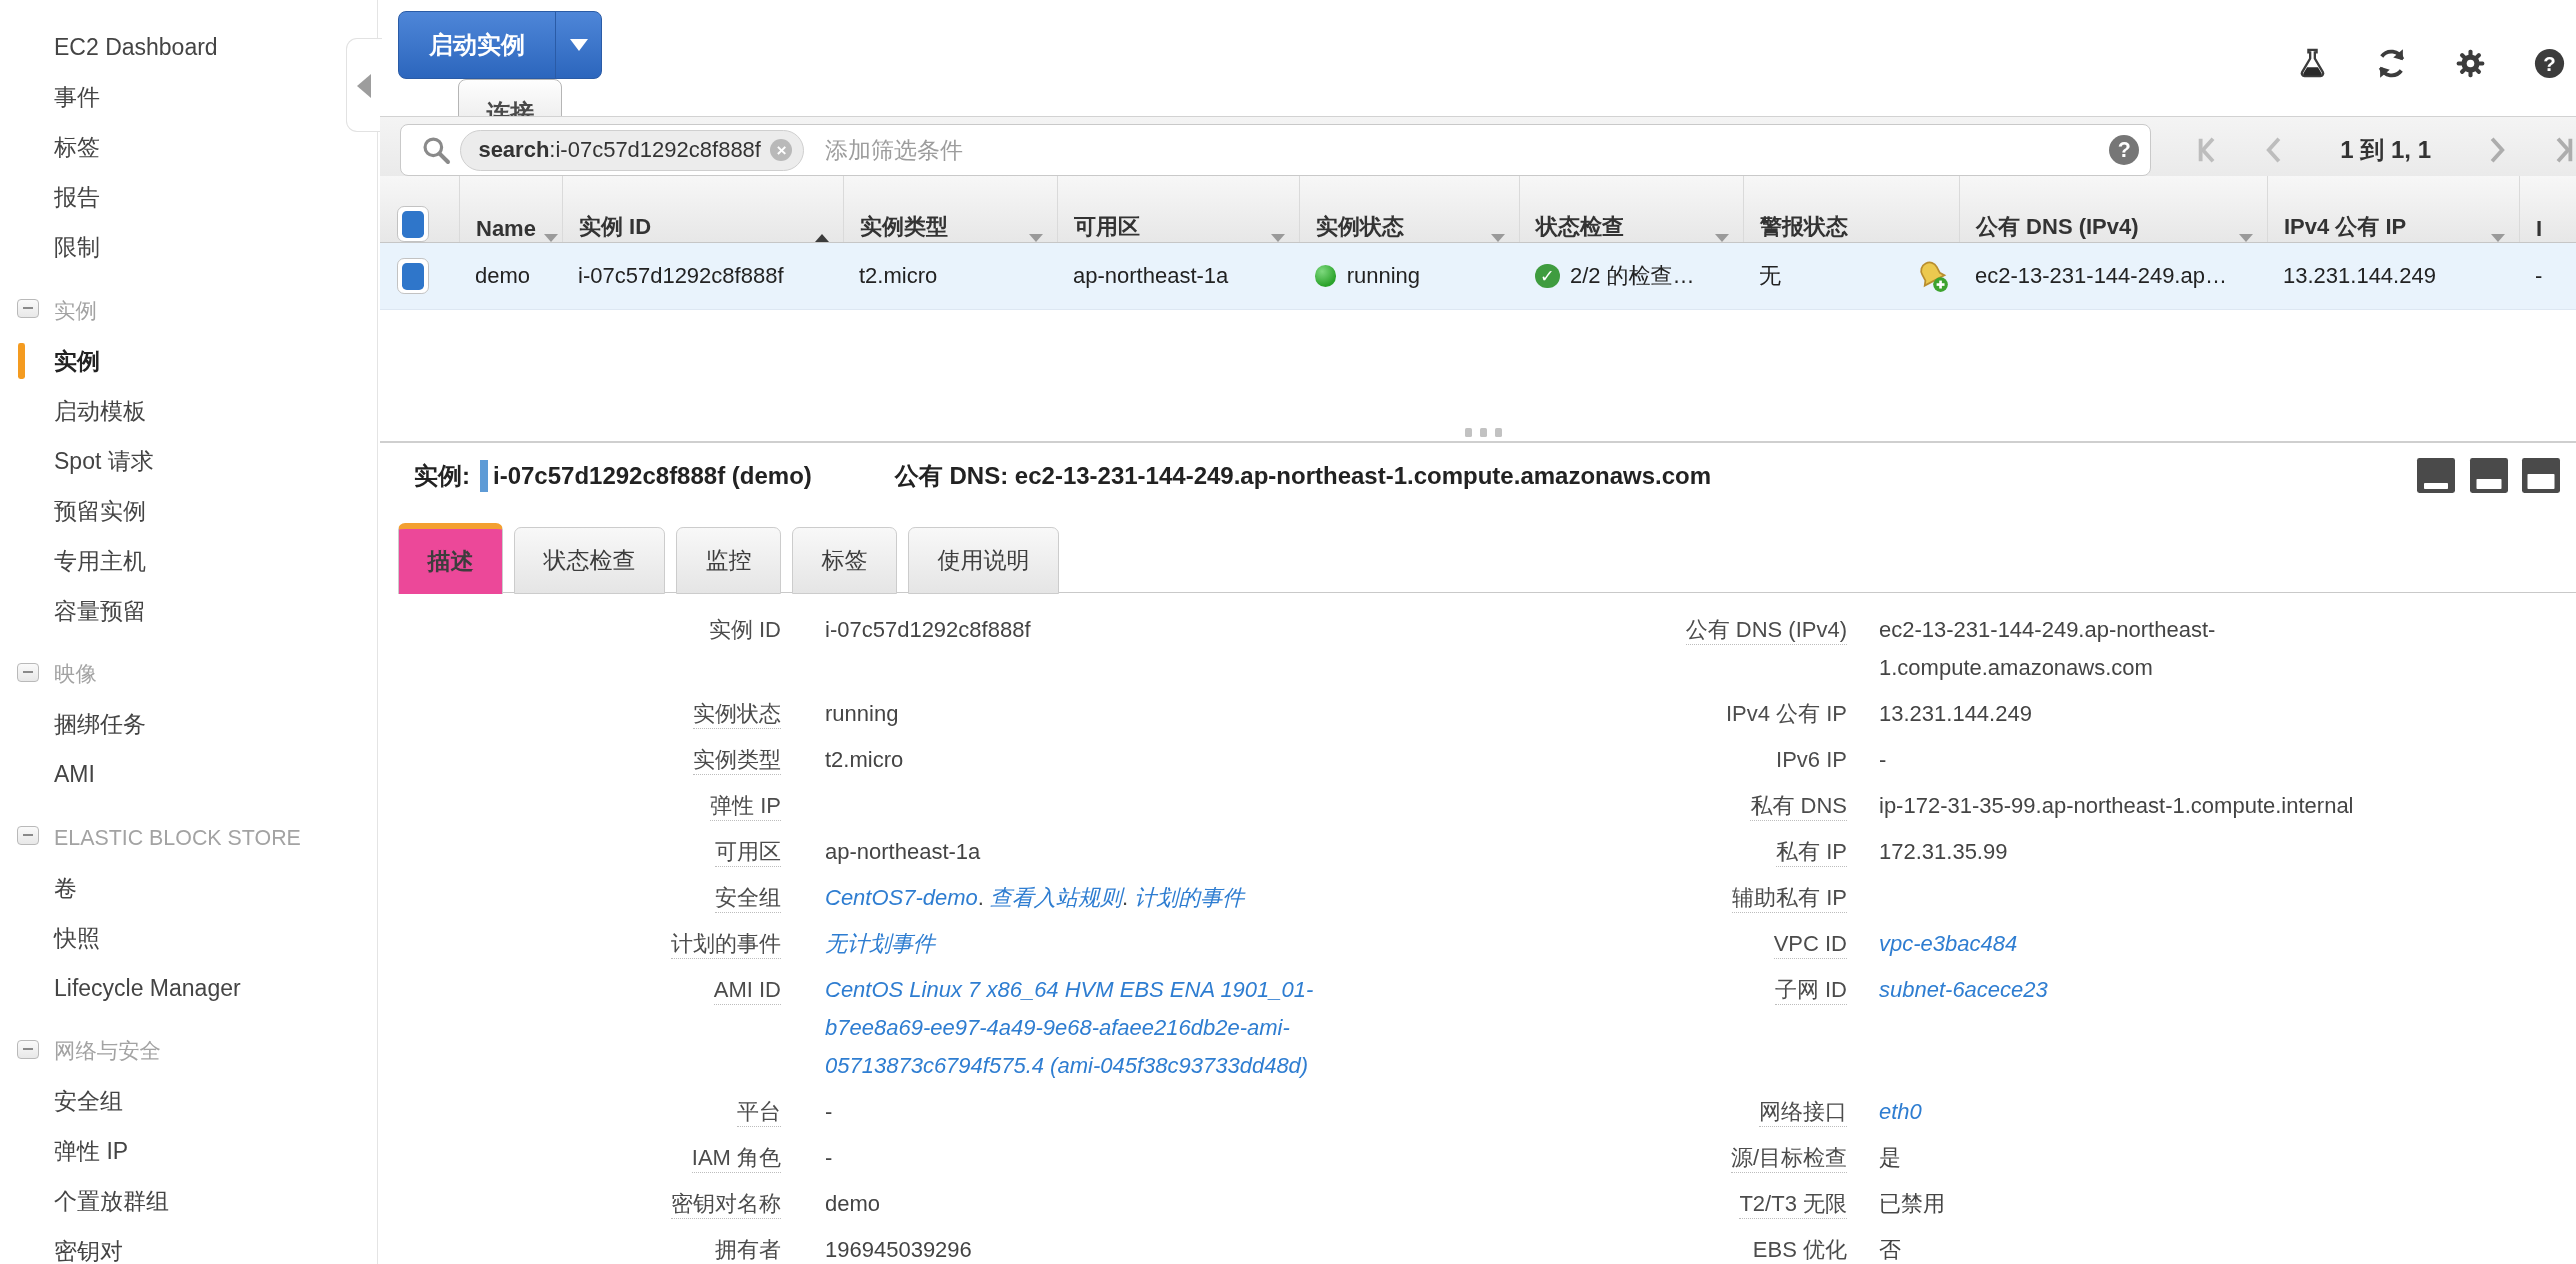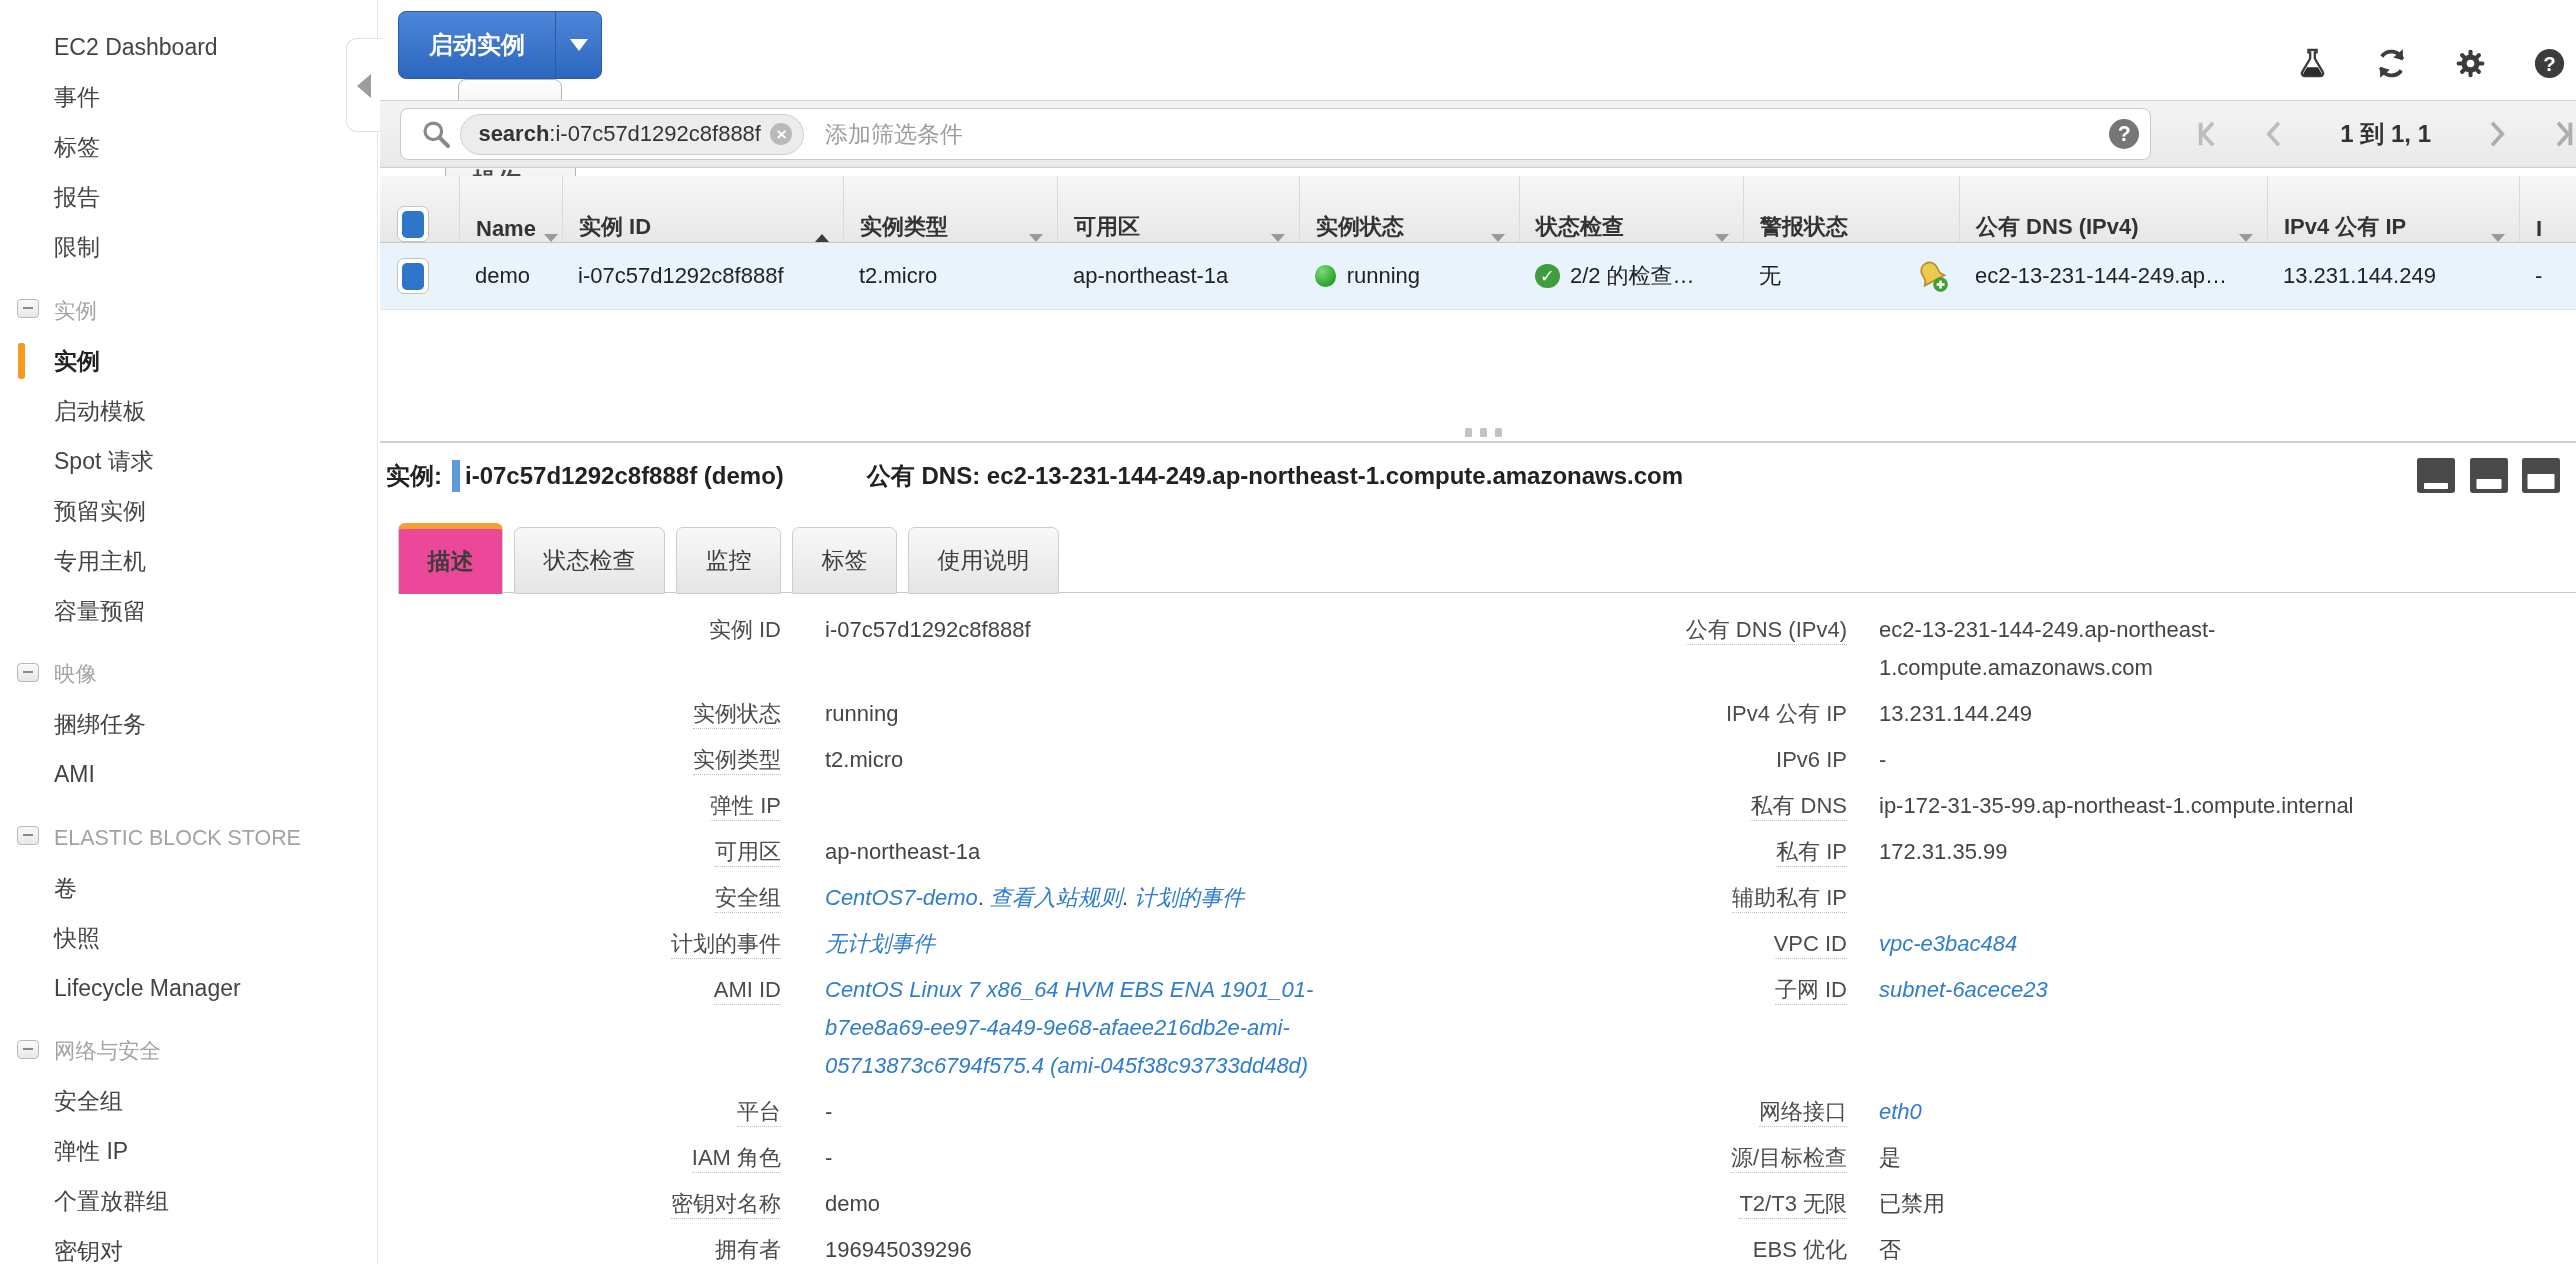--- a/index.html
+++ b/index.html
@@ -37,21 +37,21 @@
   .btn-primary .btn-caret-sec { width:46px; height:100%; border-left:1.6px solid #2a5ba6;
     display:flex; align-items:center; justify-content:center; }
   .caret-down-white { width:0; height:0; border-left:9.5px solid transparent; border-right:9.5px solid transparent; border-top:12px solid #fff; }
   .btn-gray { background:linear-gradient(#fefefe,#e3e3e3); border:1.6px solid #b5b5b5; color:#4a4a4a;
     padding:0 27px; margin-left:20.6px; }
   .caret-down-dark { width:0; height:0; border-left:8px solid transparent; border-right:8px solid transparent; border-top:10.3px solid #666; margin-left:11px; }
   
   .hdr-icons { position:absolute; top:46px; right:9.5px; display:flex; gap:44px; align-items:center; }
   .hicon { width:35px; height:35px; cursor:pointer; }
   
-  .searchbar { position:absolute; left:0; right:0; top:100px; height:68px;
+  .searchbar { position:absolute; left:0; right:0; top:116px; height:68px;
     background:linear-gradient(#f4f4f4,#e9e9e9); border-top:1.6px solid #d2d2d2; border-bottom:1.6px solid #cfcfcf;
     display:flex; align-items:center; }
   .search-box { margin-left:20px; width:1814px; height:52px; background:#fff;
     border:1.6px solid #c9c9c9; border-radius:8px; display:flex; align-items:center; padding:0 11px; }
   .search-mag { width:32px; height:32px; margin:0 8px; flex:none; }
   .filter-pill { display:flex; align-items:center; background:#ececec; border:1.6px solid #cfcfcf;
     border-radius:22px; height:41px; padding:0 11px 0 17.4px; font-size:22px; color:#333; white-space:nowrap; cursor:pointer; }
   .filter-pill b { font-weight:bold; }
   .pill-x { width:22px; height:22px; border-radius:50%; background:#b9b9b9; color:#fff; font-size:17.4px;
     line-height:22px; text-align:center; margin-left:9.5px; font-weight:bold; }
@@ -82,21 +82,21 @@
   .cb-inner { width:22px; height:27px; background:#2f76ca; border-radius:4.8px; }
   .dot-green { width:21.4px; height:21.4px; border-radius:50%; flex:none;
     background:radial-gradient(circle at 7.1px 6.3px,#7ed97e,#2ba32b 70%); margin-right:10.3px; }
   .check-green { width:24.6px; height:24.6px; border-radius:50%; background:#3f9c3f; color:#fff; flex:none;
     font-size:17.4px; line-height:24.6px; text-align:center; margin-right:10.3px; }
   .bell-wrap { margin-left:auto; margin-right:6.3px; width:41px; height:41px; flex:none; }
   
   .pane-divider { position:absolute; left:0; right:0; top:441px; height:2.4px; background:#cfcfcf; }
   .drag-dots { position:absolute; top:428px; left:1085px; display:flex; gap:8px; }
   .drag-dots i { width:7.1px; height:8.7px; background:#c2c2c2; border-radius:1.6px; }
-  .details-hdr { position:absolute; left:6px; top:458px; right:16px; display:flex; align-items:center; }
+  .details-hdr { position:absolute; left:34px; top:458px; right:16px; display:flex; align-items:center; }
   .dt-title { font-size:24px; font-weight:bold; color:#222; display:flex; align-items:center; white-space:nowrap; }
   .sel-swatch { width:8.7px; height:32px; background:#5e9bd6; margin:0 4.8px 0 9.5px; }
   .dns-part { margin-left:83px; }
   .layout-icons { margin-left:auto; display:flex; gap:14.3px; }
   .lyt { width:38px; height:35px; background:#4a4a4a; border-radius:2.4px; position:relative; cursor:pointer; }
   .lyt i { position:absolute; left:50%; transform:translateX(-50%); bottom:4px; background:#fff; border-radius:0.8px; }
   .lyt.s1 i { width:24px; height:6.3px; }
   .lyt.s2 i { width:25px; height:10.3px; }
   .lyt.s3 i { width:27px; height:15px; }
   

